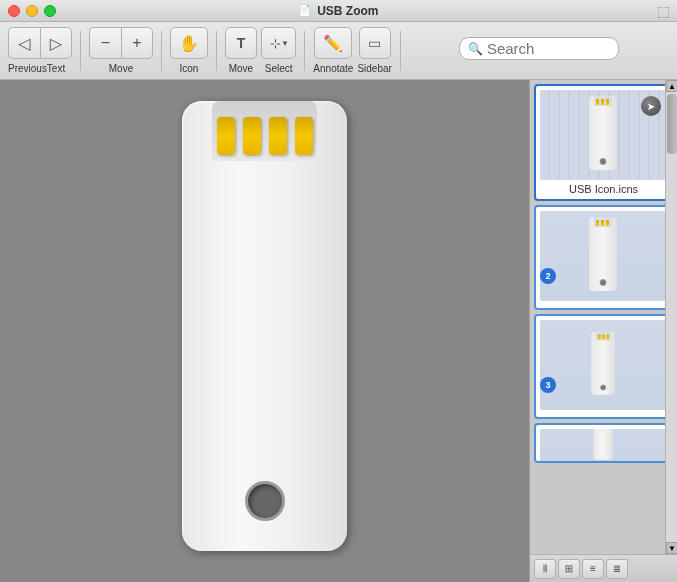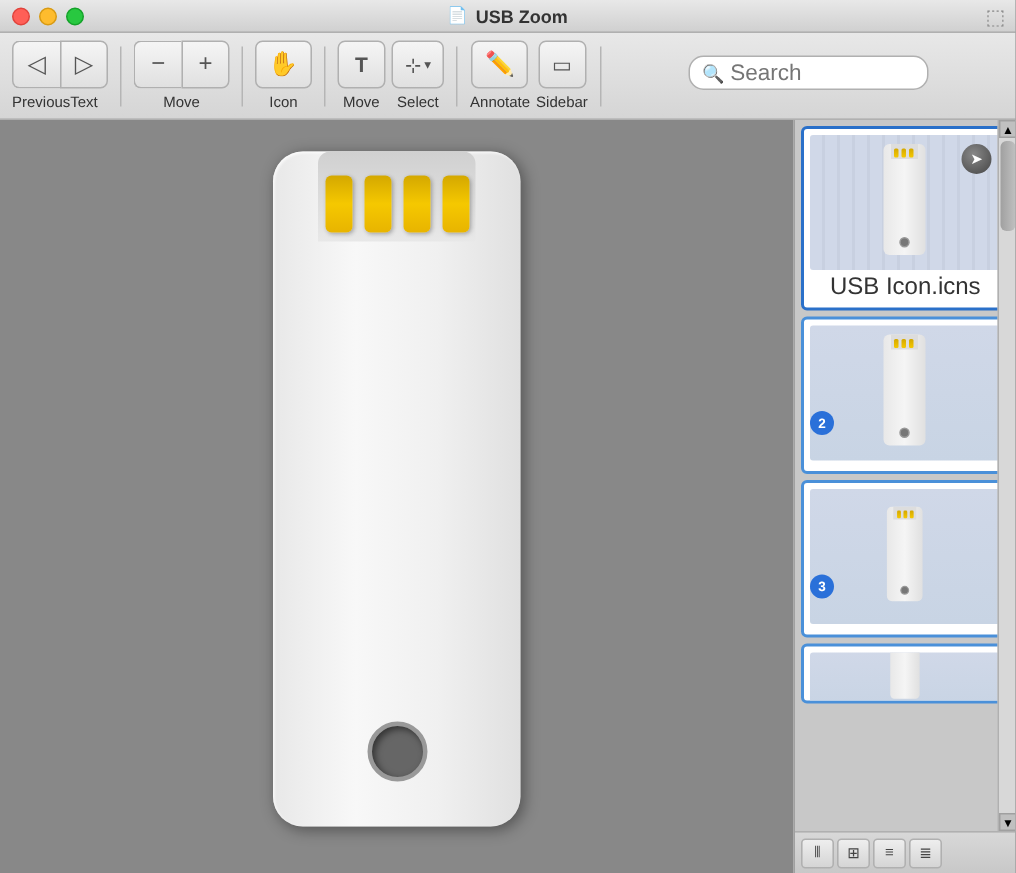--- a/index.html
+++ b/index.html
@@ -289,21 +289,21 @@
       border-radius: 50%;
       background: #777;
       border: 1px solid #999;
       position: absolute;
       bottom: 5px;
       left: 50%;
       transform: translateX(-50%);
     }
 
     .sidebar-item-label {
-      font-size: 16px;
+      font-size: 11px;
       color: #333;
       text-align: center;
       margin-top: 3px;
       font-weight: 500;
     }
     .badge {
       position: absolute;
       bottom: 24px;
       left: 4px;
       background: #2a70d9;

